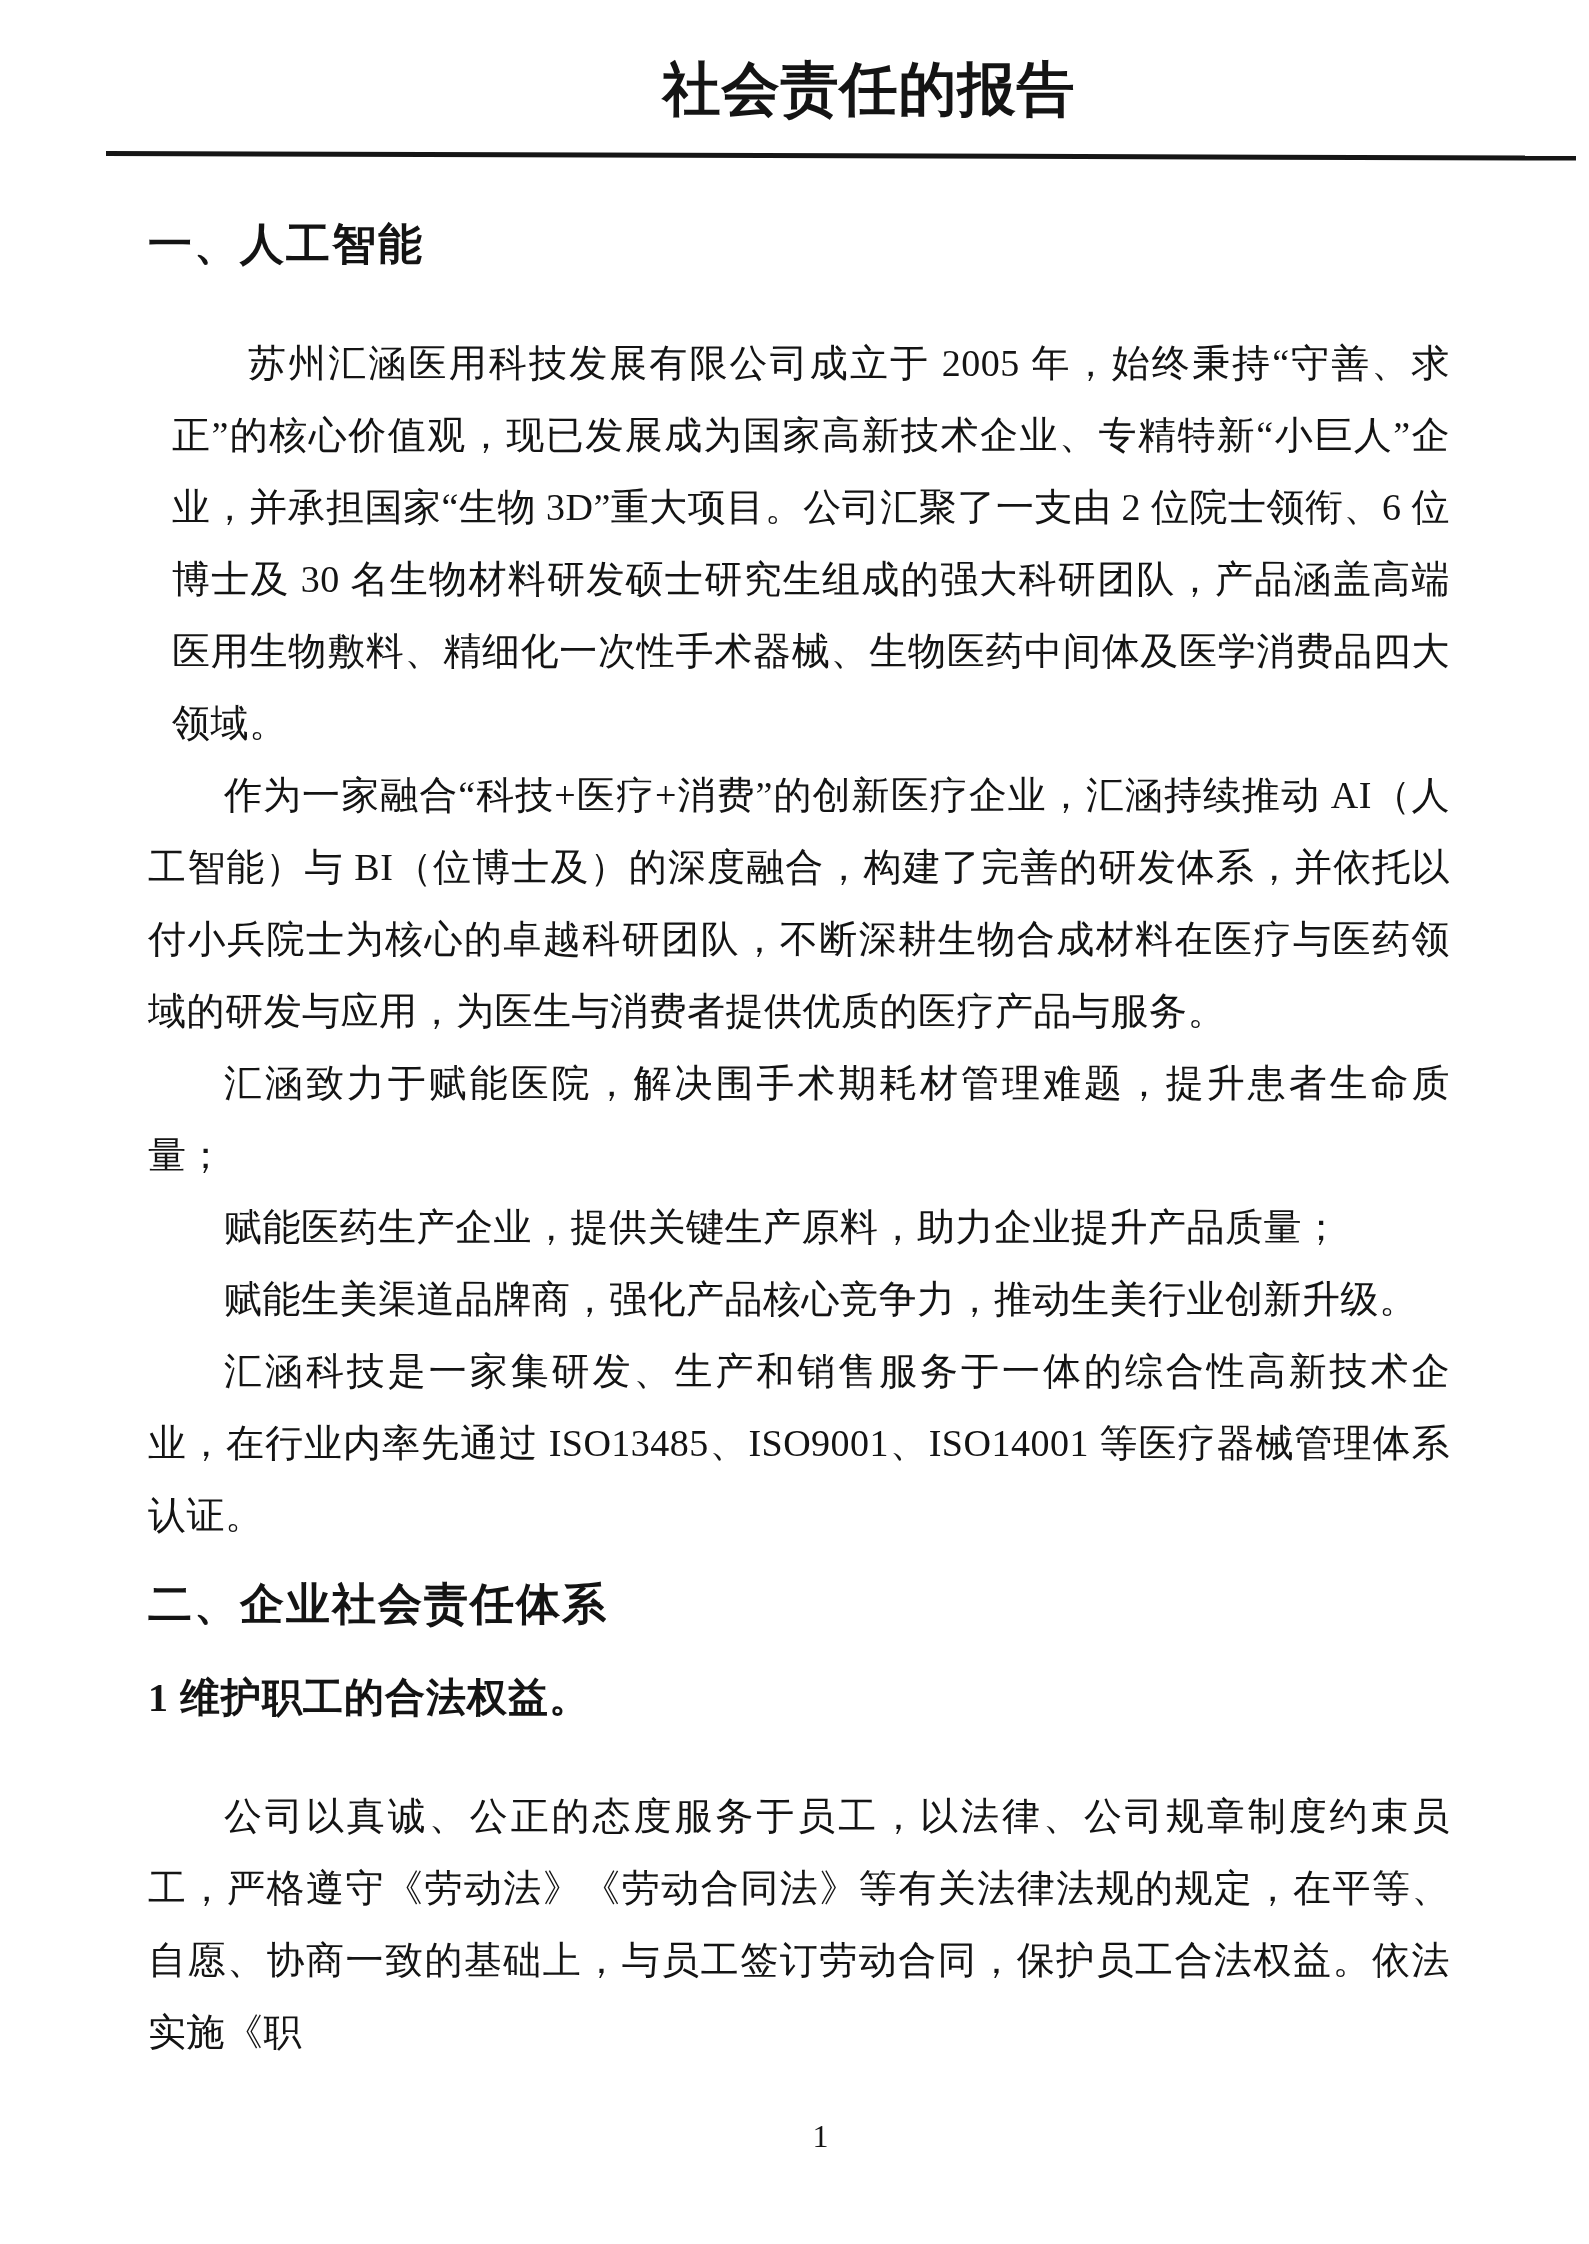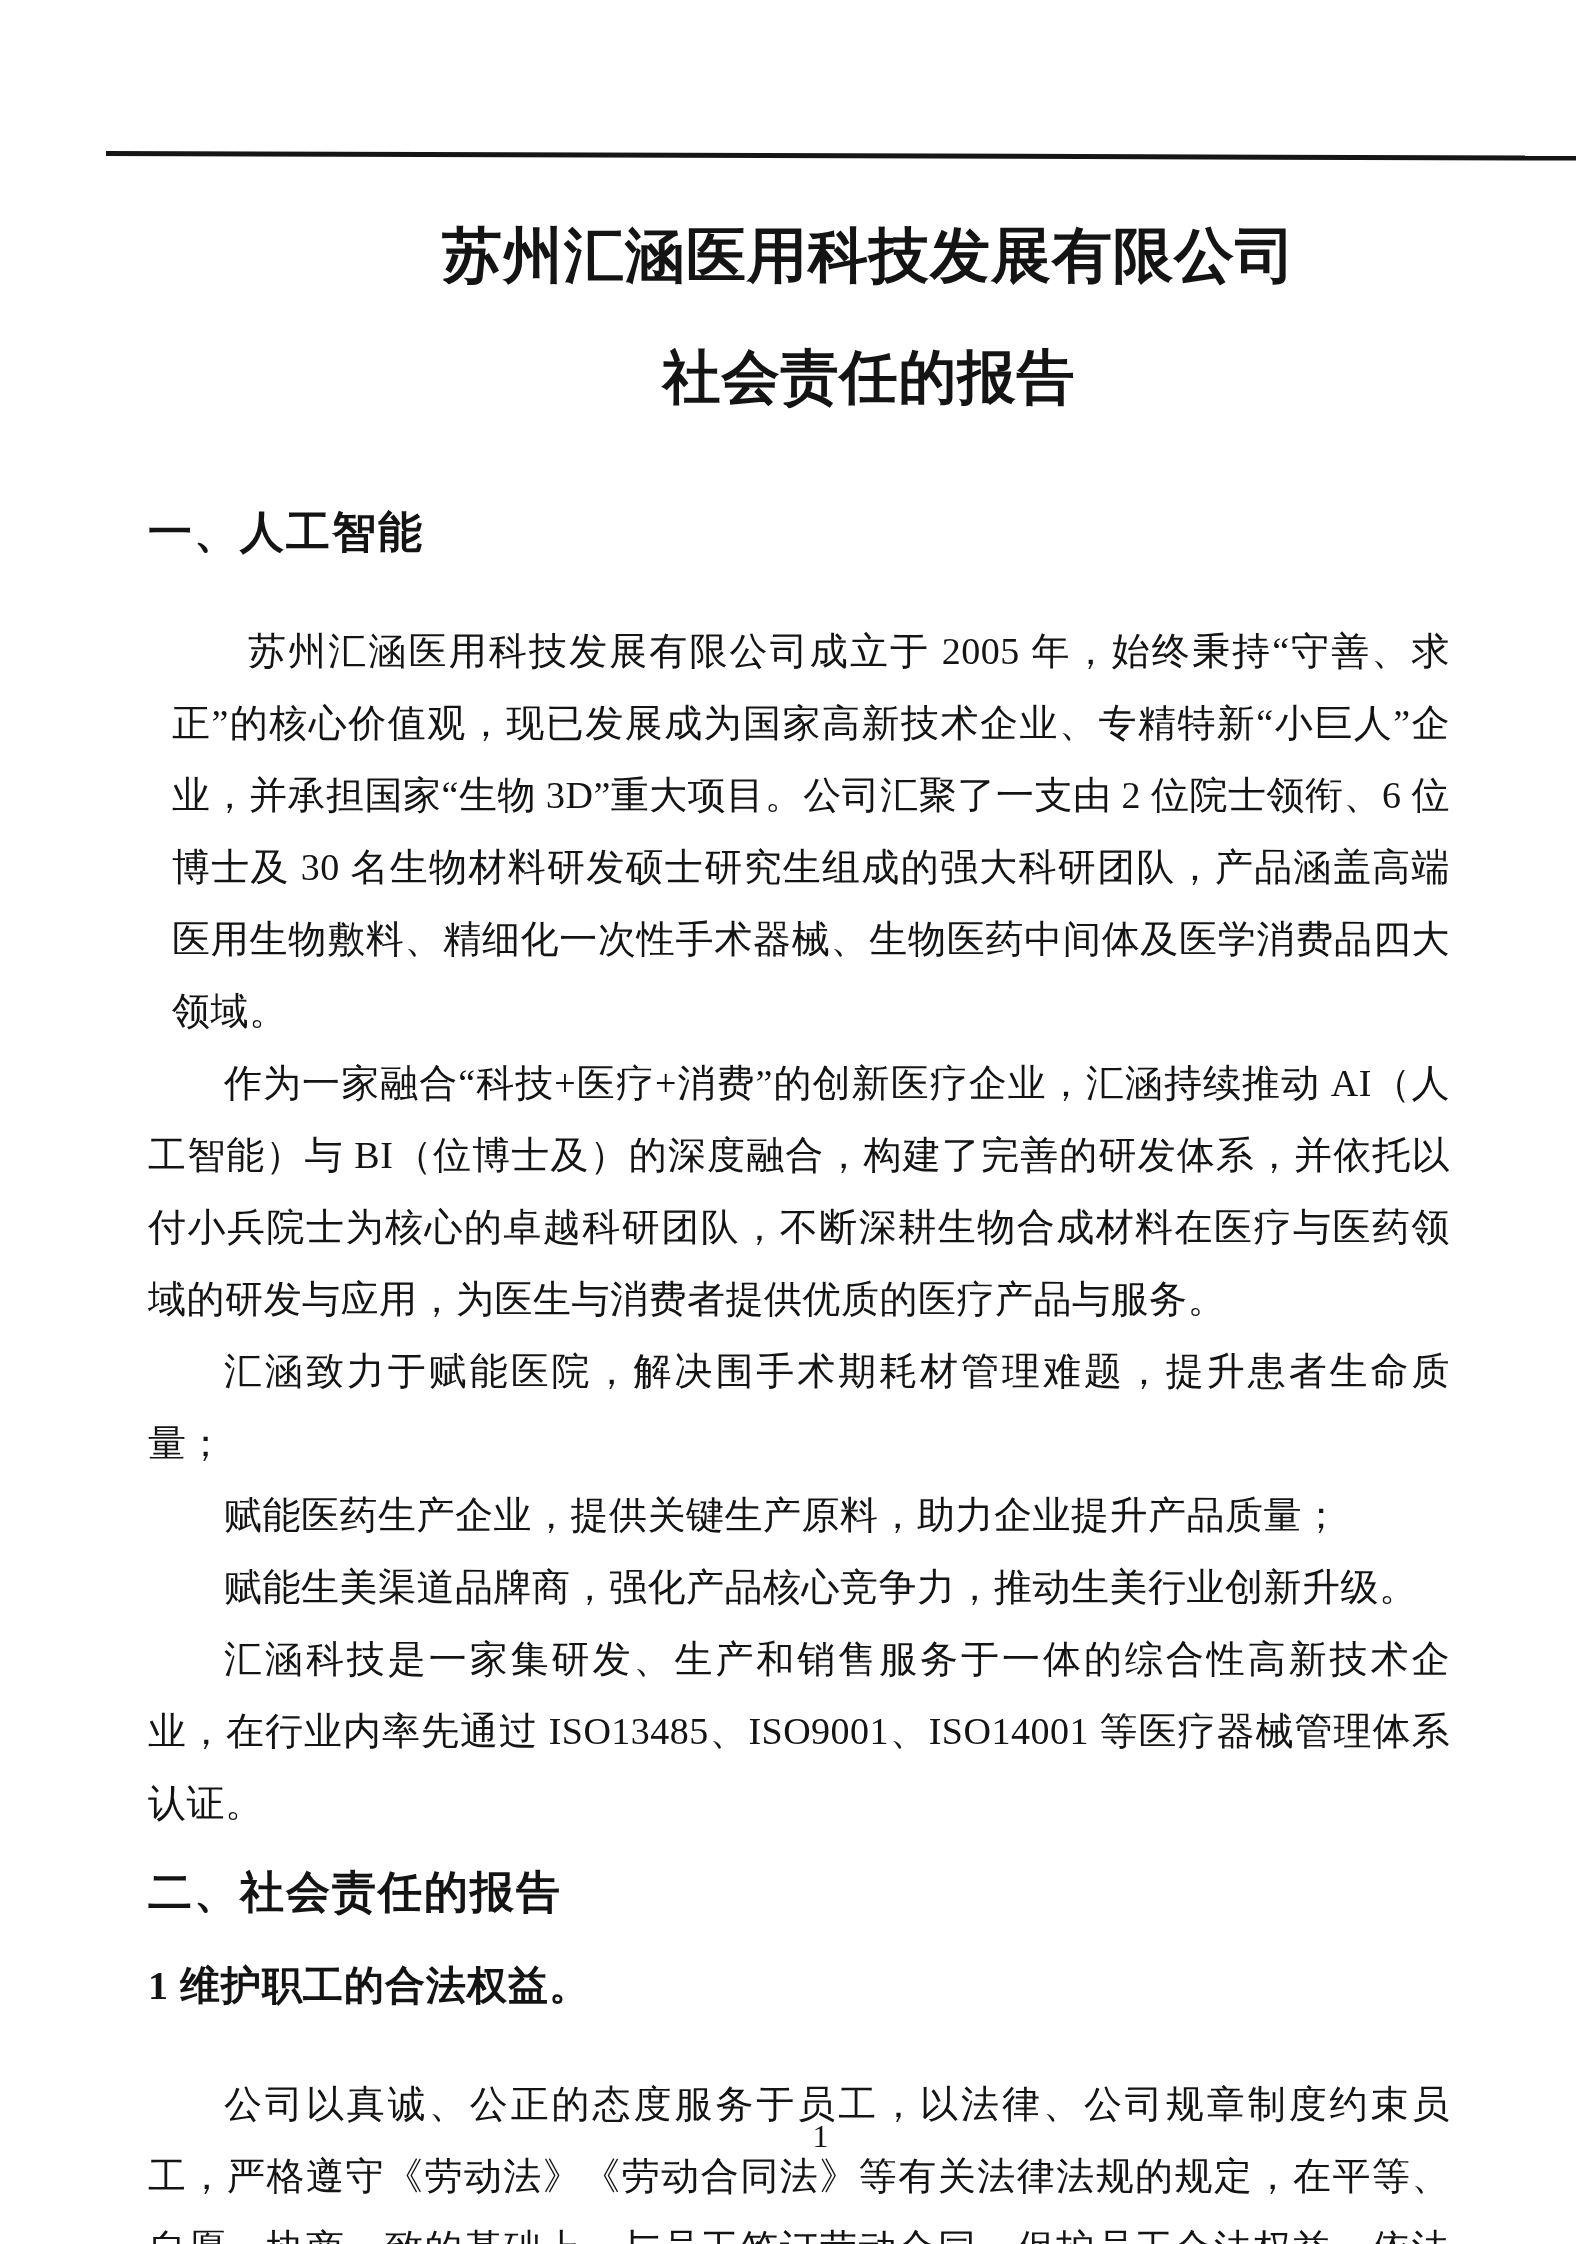--- a/index.html
+++ b/index.html
@@ -99,39 +99,38 @@
 </style>
 </head>
 <body>
 
 <div class="page">
 
   <div class="header-rule"></div>
 
   <div class="content">
 
-    <h1 class="doc-title">苏州汇涵医用科技发展有限公司</h1>
 
     <h1 class="doc-subtitle">社会责任的报告</h1>
 
     <h2 class="h-section">一、人工智能</h2>
 
     <p class="para first-after-heading">苏州汇涵医用科技发展有限公司成立于 2005 年，始终秉持“守善、求正”的核心价值观，现已发展成为国家高新技术企业、专精特新“小巨人”企业，并承担国家“生物 3D”重大项目。公司汇聚了一支由 2 位院士领衔、6 位博士及 30 名生物材料研发硕士研究生组成的强大科研团队，产品涵盖高端医用生物敷料、精细化一次性手术器械、生物医药中间体及医学消费品四大领域。</p>
 
     <p class="para">作为一家融合“科技+医疗+消费”的创新医疗企业，汇涵持续推动 AI（人工智能）与 BI（位博士及）的深度融合，构建了完善的研发体系，并依托以付小兵院士为核心的卓越科研团队，不断深耕生物合成材料在医疗与医药领域的研发与应用，为医生与消费者提供优质的医疗产品与服务。</p>
 
     <p class="para">汇涵致力于赋能医院，解决围手术期耗材管理难题，提升患者生命质量；</p>
 
     <p class="para">赋能医药生产企业，提供关键生产原料，助力企业提升产品质量；</p>
 
     <p class="para">赋能生美渠道品牌商，强化产品核心竞争力，推动生美行业创新升级。</p>
 
     <p class="para">汇涵科技是一家集研发、生产和销售服务于一体的综合性高新技术企业，在行业内率先通过 ISO13485、ISO9001、ISO14001 等医疗器械管理体系认证。</p>
 
-    <h2 class="h-section second">二、社会责任的报告</h2>
+    <h2 class="h-section second">二、企业社会责任体系</h2>
 
     <h3 class="h-sub">1 维护职工的合法权益。</h3>
 
     <p class="para after-sub">公司以真诚、公正的态度服务于员工，以法律、公司规章制度约束员工，严格遵守《劳动法》《劳动合同法》等有关法律法规的规定，在平等、自愿、协商一致的基础上，与员工签订劳动合同，保护员工合法权益。依法实施《职</p>
 
   </div>
 
   <div class="page-number">1</div>
 
 </div>

